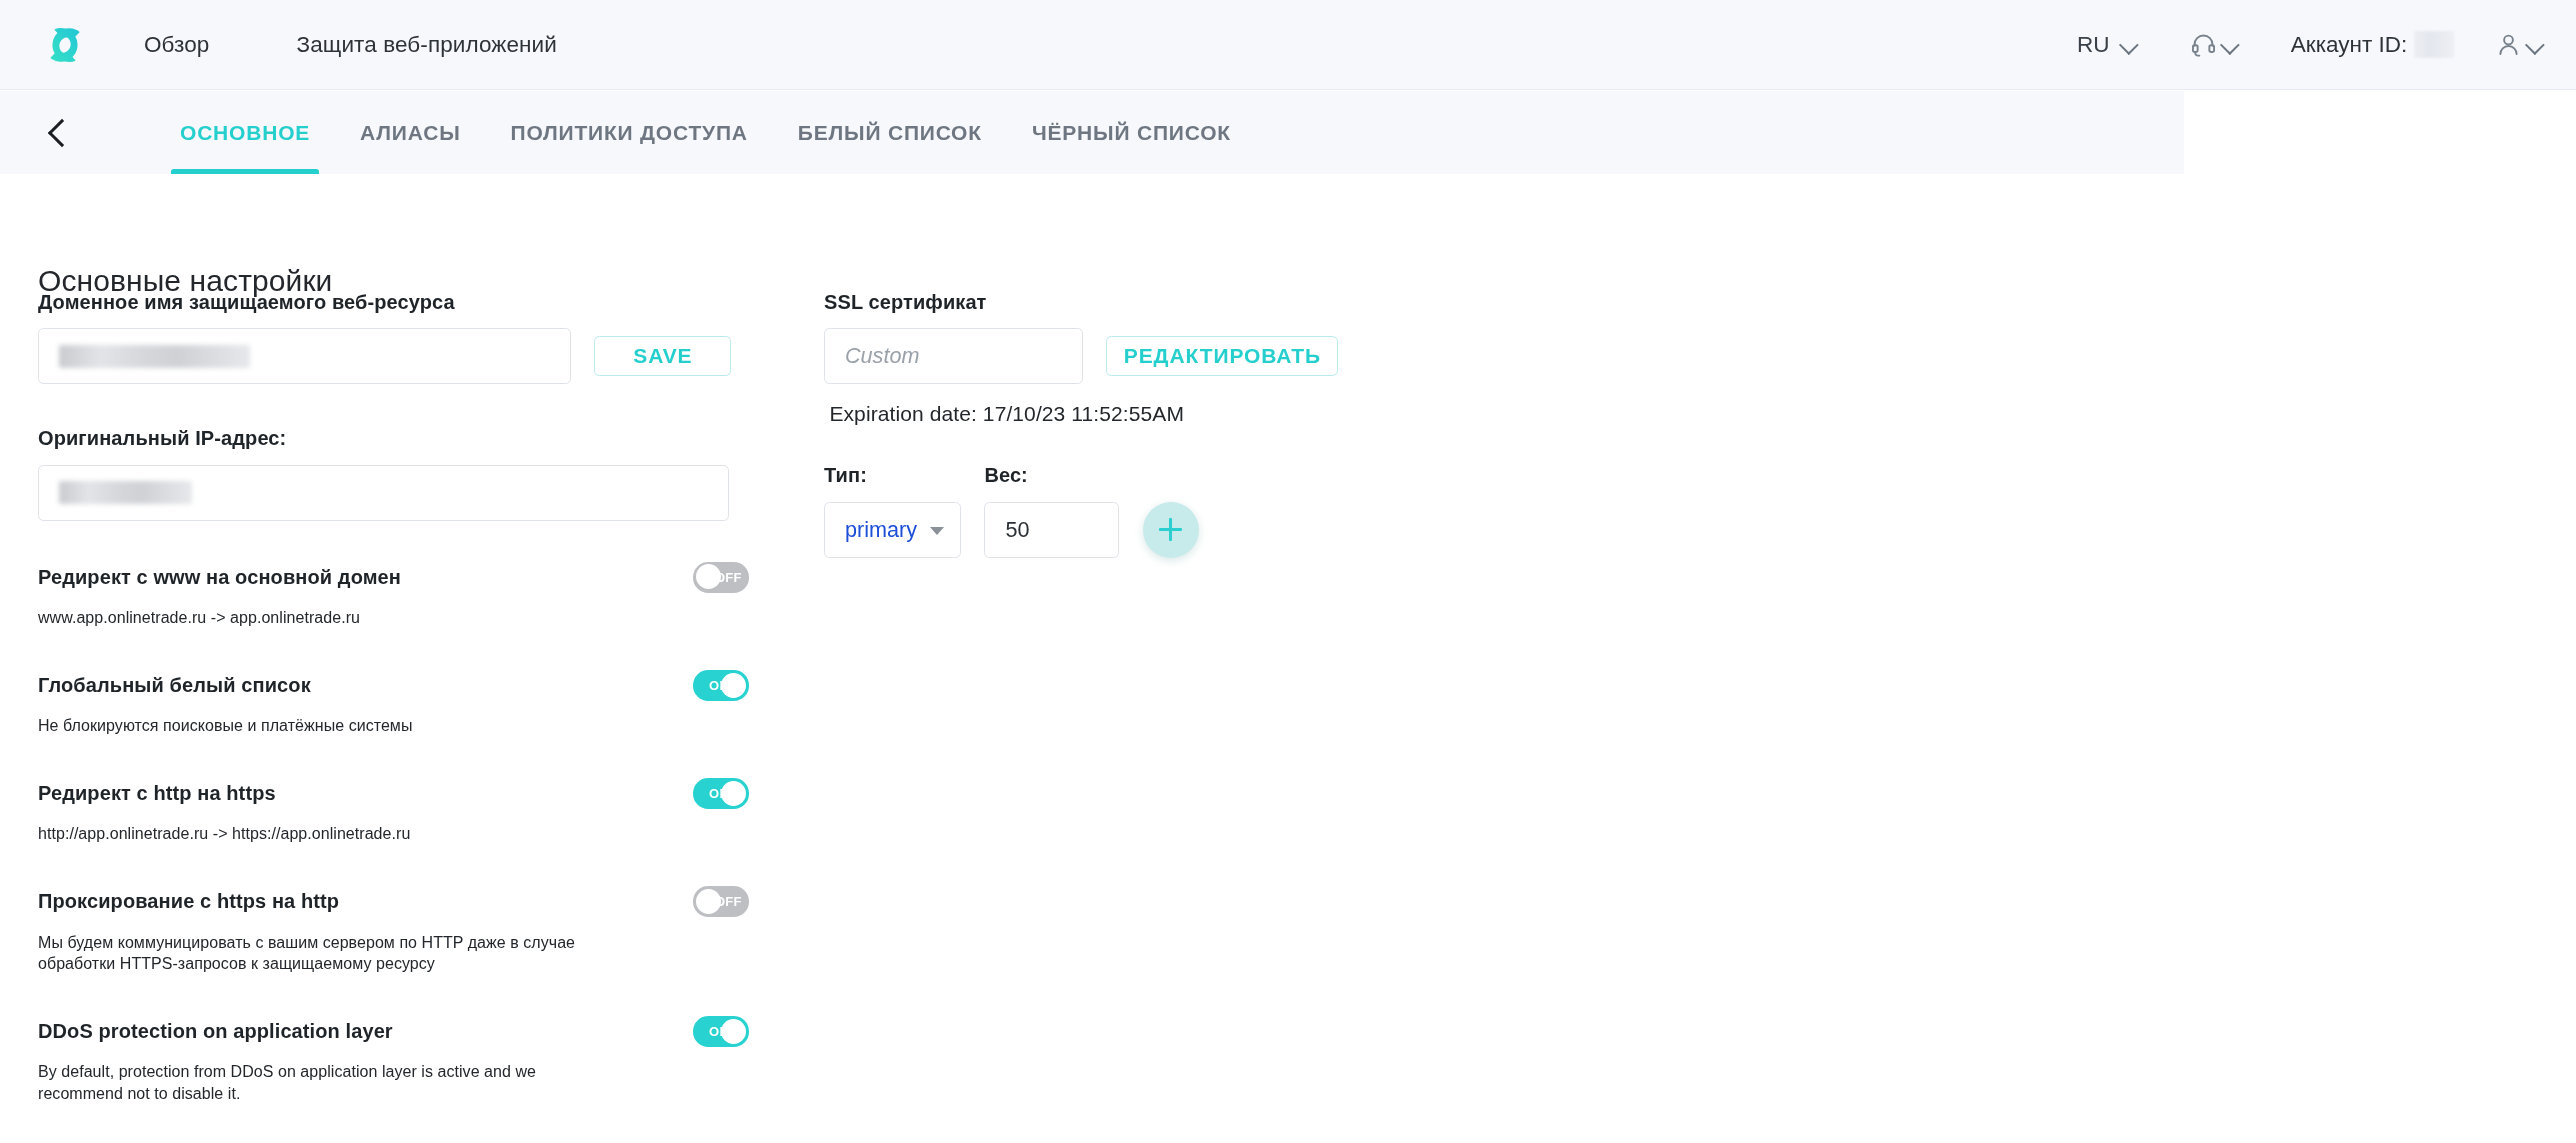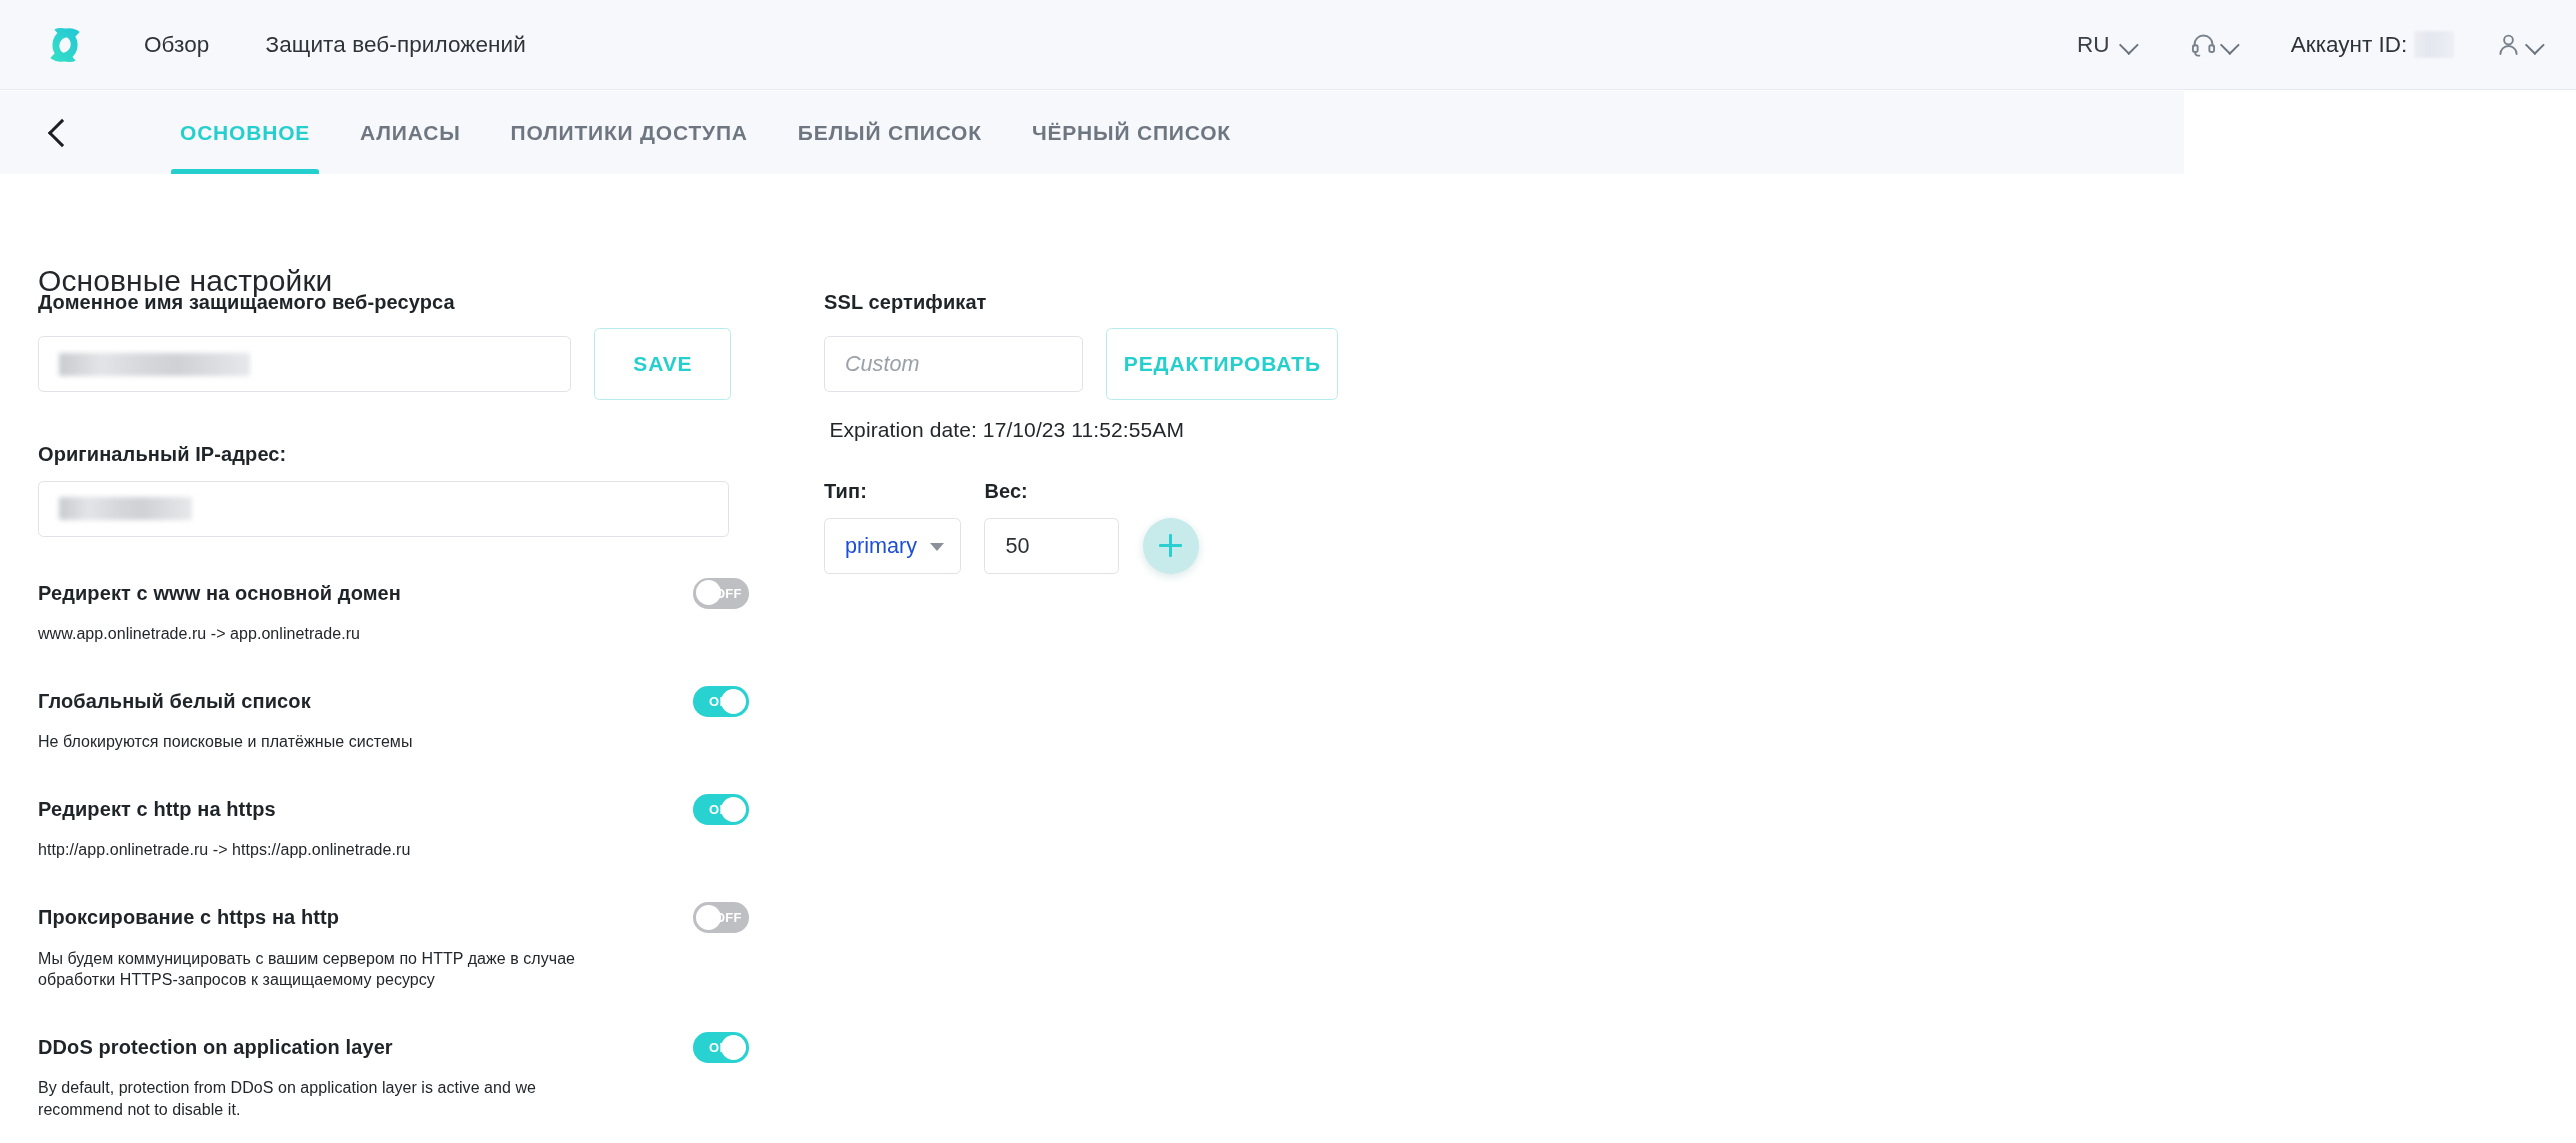--- a/index.html
+++ b/index.html
@@ -17,21 +17,21 @@
   .topbar {
     position: absolute; left:0; top:0; width: 2576px; height: 90px;
     background: #f7f8fc;
     border-bottom: 0.9px solid #e8eaf1;
     display: flex; align-items: center;
   }
   .logo-wrap {
     margin-left: 38px; width: 54px; height: 54px;
     display: flex; align-items: center; justify-content: center;
   }
-  .nav-links { display: flex; align-items: center; margin-left: 52px; gap: 56px; }
+  .nav-links { display: flex; align-items: center; margin-left: 52px; gap: 87px; }
   .nav-link {
     font-size: 22.5px; color: #2e3338; letter-spacing: 0.1px;
     cursor: pointer; white-space: nowrap;
   }
   .topbar-right {
     margin-left: auto; display:flex; align-items:center; gap: 0px;
     padding-right: 32px;
   }
   .hr-item { display:flex; align-items:center; cursor:pointer; }
   .lang { font-size: 22.5px; color:#3b4148; margin-right: 7.2px; }
@@ -107,21 +107,21 @@
   .inp.weight { width: 135px; }
   .inp .ph { color:#9aa1a9; font-size: 21.6px; }
   .blurval {
     display:inline-block; height: 23.4px; border-radius:1.8px; filter: blur(2.9px);
     background: linear-gradient(90deg,#c9cbcf 0%, #e2e4e7 22%, #d5d7db 45%, #cfd1d5 62%, #e6e8eb 100%);
   }
   .blurval.w1 { width: 191px; }
   .blurval.w2 { width: 133px; }
 
   .btn-outline {
-    height: 72px; border: 0.9px solid #b8ecec; border-radius: 5.4px; background:#fff;
+    height: 40px; border: 0.9px solid #b8ecec; border-radius: 5.4px; background:#fff;
     display:flex; align-items:center; justify-content:center;
     font-size: 21px; font-weight: 700; letter-spacing: 0.9px; color:#25cfce;
     cursor:pointer; white-space:nowrap;
   }
   .btn-outline.save { width: 137px; }
   .btn-outline.edit { width: 232px; }
 
   .expire {
     margin-top: 18px; font-size: 21px; color:#23272b; padding-left: 5.4px; letter-spacing:0.1px;
   }

